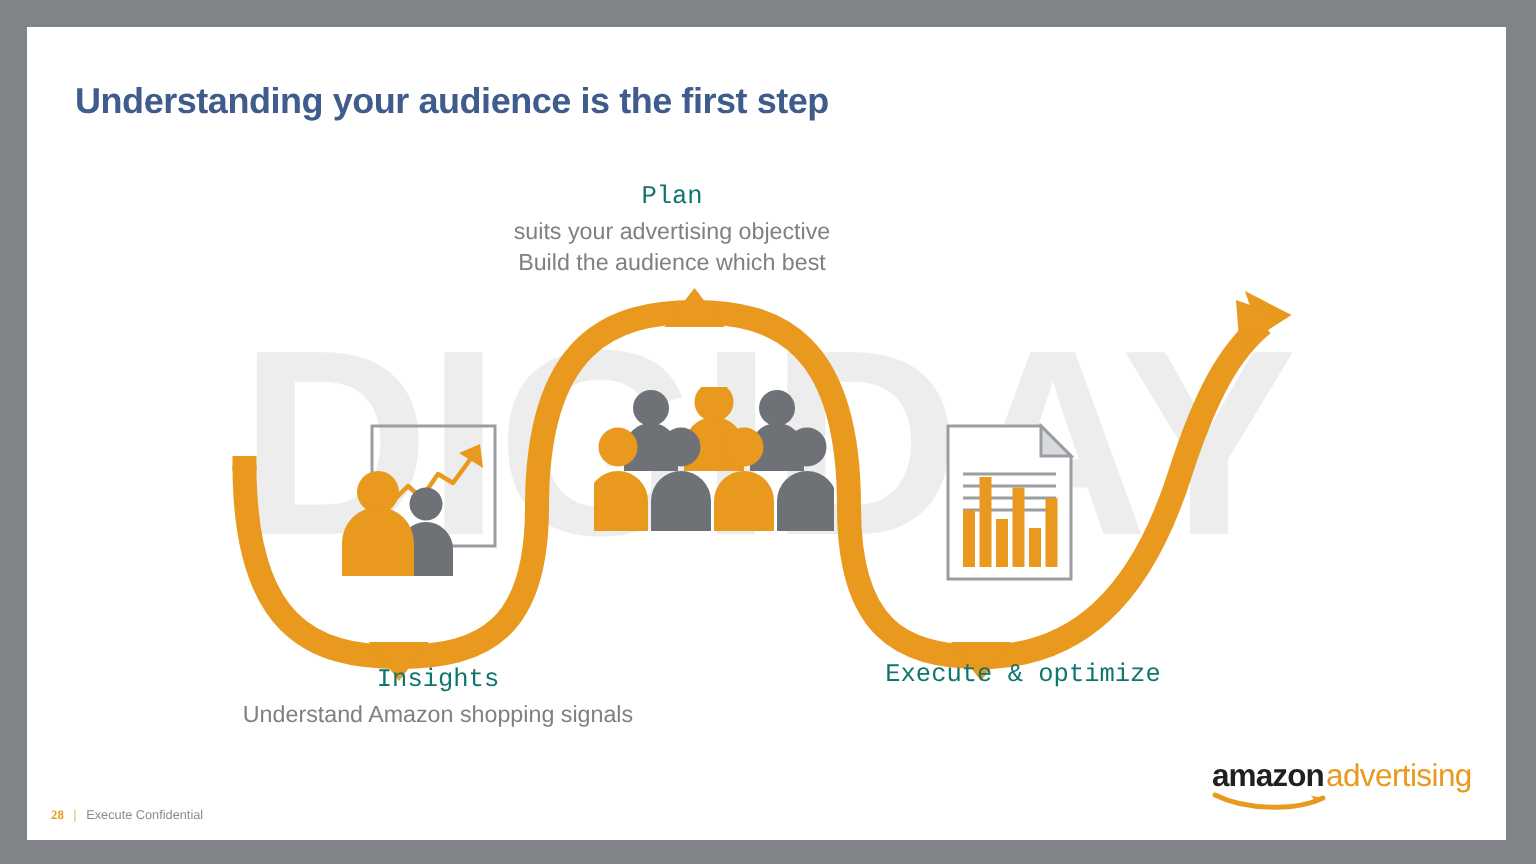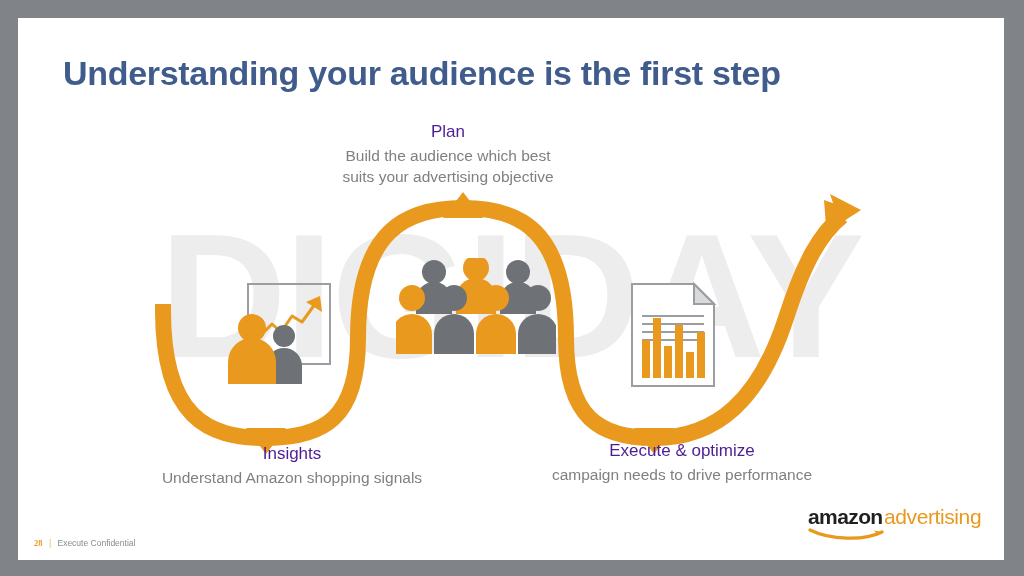--- a/index.html
+++ b/index.html
@@ -28,37 +28,38 @@
     letter-spacing:-2px;
     color:#ededed;
     line-height:1;
     user-select:none;
     white-space:nowrap;
   }
 
   
   #title {
     position:absolute;
-    left:45px; top:36px;
-    font-size:34px;
+    left:32px; top:36px;
+    font-size:24px;
     color:#3f5c8c;
     letter-spacing:-0.3px;
     white-space:nowrap;
   }
 
   
   #wave { position:absolute; left:0; top:0; width:986px; height:542px; }
 
   
   .callout { position:absolute; text-align:center; }
   .callout .head {
     font-size:17px;
-    color:#4c1d95;
+    color:#0f766e;
     margin-bottom:4px;
     white-space:nowrap;
+    font-family:Liberation Mono, monospace;
   }
   .callout .body {
     font-size:15.5px;
     color:#808080;
     line-height:1.33;
     white-space:nowrap;
   }
 
   #callout-plan    { left:220px; top:104px;  width:420px; }
   #callout-insights{ left:64px;  top:426px;  width:420px; }
@@ -170,32 +171,31 @@
       <rect x="29" y="38" width="8" height="60"></rect>
       <rect x="40" y="66" width="8" height="32"></rect>
       <rect x="51" y="45" width="8" height="53"></rect>
       <rect x="62" y="72" width="8" height="26"></rect>
       <rect x="73" y="52" width="8" height="46"></rect>
     </g>
   </svg>
 
   <div class="callout" id="callout-plan">
     <div class="head">Plan</div>
+    <div class="body">suits your advertising objective</div>
     <div class="body">Build the audience which best</div>
-    <div class="body">suits your advertising objective</div>
   </div>
 
   <div class="callout" id="callout-insights">
     <div class="head">Insights</div>
     <div class="body">Understand Amazon shopping signals</div>
   </div>
 
   <div class="callout" id="callout-execute">
     <div class="head">Execute &amp; optimize</div>
-    <div class="body">campaign needs to drive performance</div>
   </div>
 
   <div id="footer">
     <span class="pg">28</span>
     <span class="bar">|</span>
     <span class="conf">Execute Confidential</span>
   </div>
 
   <svg id="logo" viewBox="0 0 176 40">
     <text x="0" y="22" font-family="Liberation Sans, sans-serif" font-size="21" font-weight="bold" fill="#221f1f" letter-spacing="-0.6">amazon</text>

